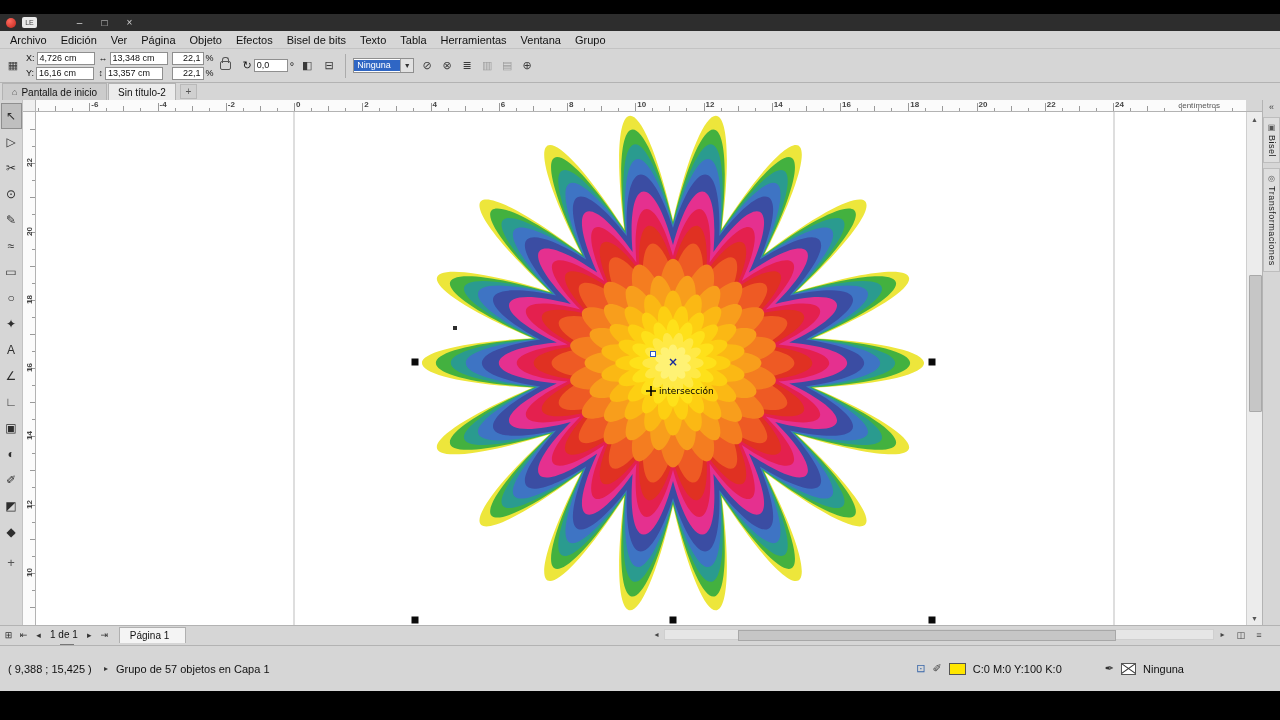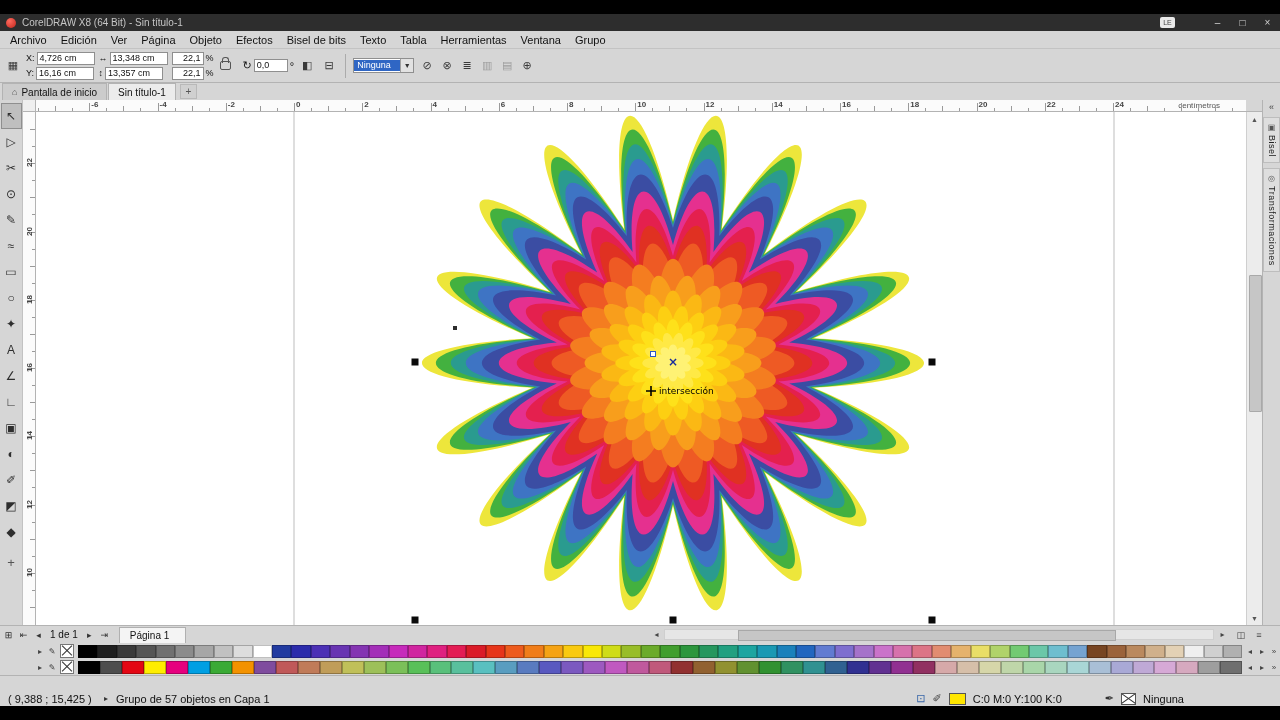--- a/index.html
+++ b/index.html
@@ -99,40 +99,39 @@
   .palette-row{position:absolute;left:0;right:0;height:16px;background:#d6d6d6;display:flex;align-items:center;
                padding-left:34px;box-sizing:border-box}
   #pal1{top:643px}#pal2{top:659px}
   .pr-icon{width:12px;font-size:8px;color:#444;text-align:center}
   .sw-none{width:12px;height:12px;background:#fff;border:1px solid #777;position:relative;margin:0 2px;flex:none}
   .sw-none::before,.sw-none::after{content:"";position:absolute;left:-1px;top:5px;width:14px;height:1px;background:#333}
   .sw-none::before{transform:rotate(45deg)}.sw-none::after{transform:rotate(-45deg)}
   .sw-strip{flex:1;display:flex;height:13px;margin:0 2px}
   .sw{flex:1;box-shadow:inset 0 0 0 1px rgba(0,0,0,.25)}
   
-  #statusbar{position:absolute;left:0;right:0;top:675px;height:46px;background:#d6d6d6;border-top:1px solid #b3b3b3;
+  #statusbar{position:absolute;left:0;right:0;top:645px;height:46px;background:#d6d6d6;border-top:1px solid #b3b3b3;
              display:flex;align-items:center;font-size:11px;padding:12px 8px;box-sizing:border-box}
   #coords{width:96px;white-space:nowrap}
   #sb-caret{font-size:8px;color:#333;margin-right:8px}
   #sb-right{margin-left:auto;display:flex;align-items:center;gap:7px;margin-right:88px}
   .sb-icon{font-size:11px;color:#333}
   #display-icon{color:#3866a8}
   #fill-swatch{width:15px;height:10px;border:1px solid #555}
   #outline-swatch{width:13px;height:10px;border:1px solid #555;background:#fff;position:relative;overflow:hidden}
   #outline-swatch::before,#outline-swatch::after{content:"";position:absolute;left:-2px;top:4px;width:17px;height:1px;background:#333}
   #outline-swatch::before{transform:rotate(35deg)}#outline-swatch::after{transform:rotate(-35deg)}
 </style>
 </head>
 <body>
 
 <div id="black-top"></div>
 
 <div id="titlebar">
   <span id="app-icon"></span>
-  <span id="title-text">CorelDRAW X8 (64 Bit) - Sin título-1</span>
   <span id="user-badge">LE</span>
   <span class="win-btn">–</span>
   <span class="win-btn">□</span>
   <span class="win-btn">×</span>
 </div>
 
 <div id="menubar">
     <div class="menu-item">Archivo</div>
     <div class="menu-item">Edición</div>
     <div class="menu-item">Ver</div>
@@ -203,21 +202,21 @@
       <div class="pb-icon">⊕</div>
     </div>
 </div>
 
 <div id="doctabs">
   <div class="dtab">
     <span class="tic">⌂</span>
     <span>Pantalla de inicio</span>
   </div>
   <div class="dtab active">
-    <span>Sin título-1</span>
+    <span>Sin título-2</span>
   </div>
   <div class="dtab-add">+</div>
 </div>
 
 <div id="toolbox">
     <div class="tool selected">↖</div>
     <div class="tool">▷</div>
     <div class="tool">✂</div>
     <div class="tool">⊙</div>
     <div class="tool">✎</div>

